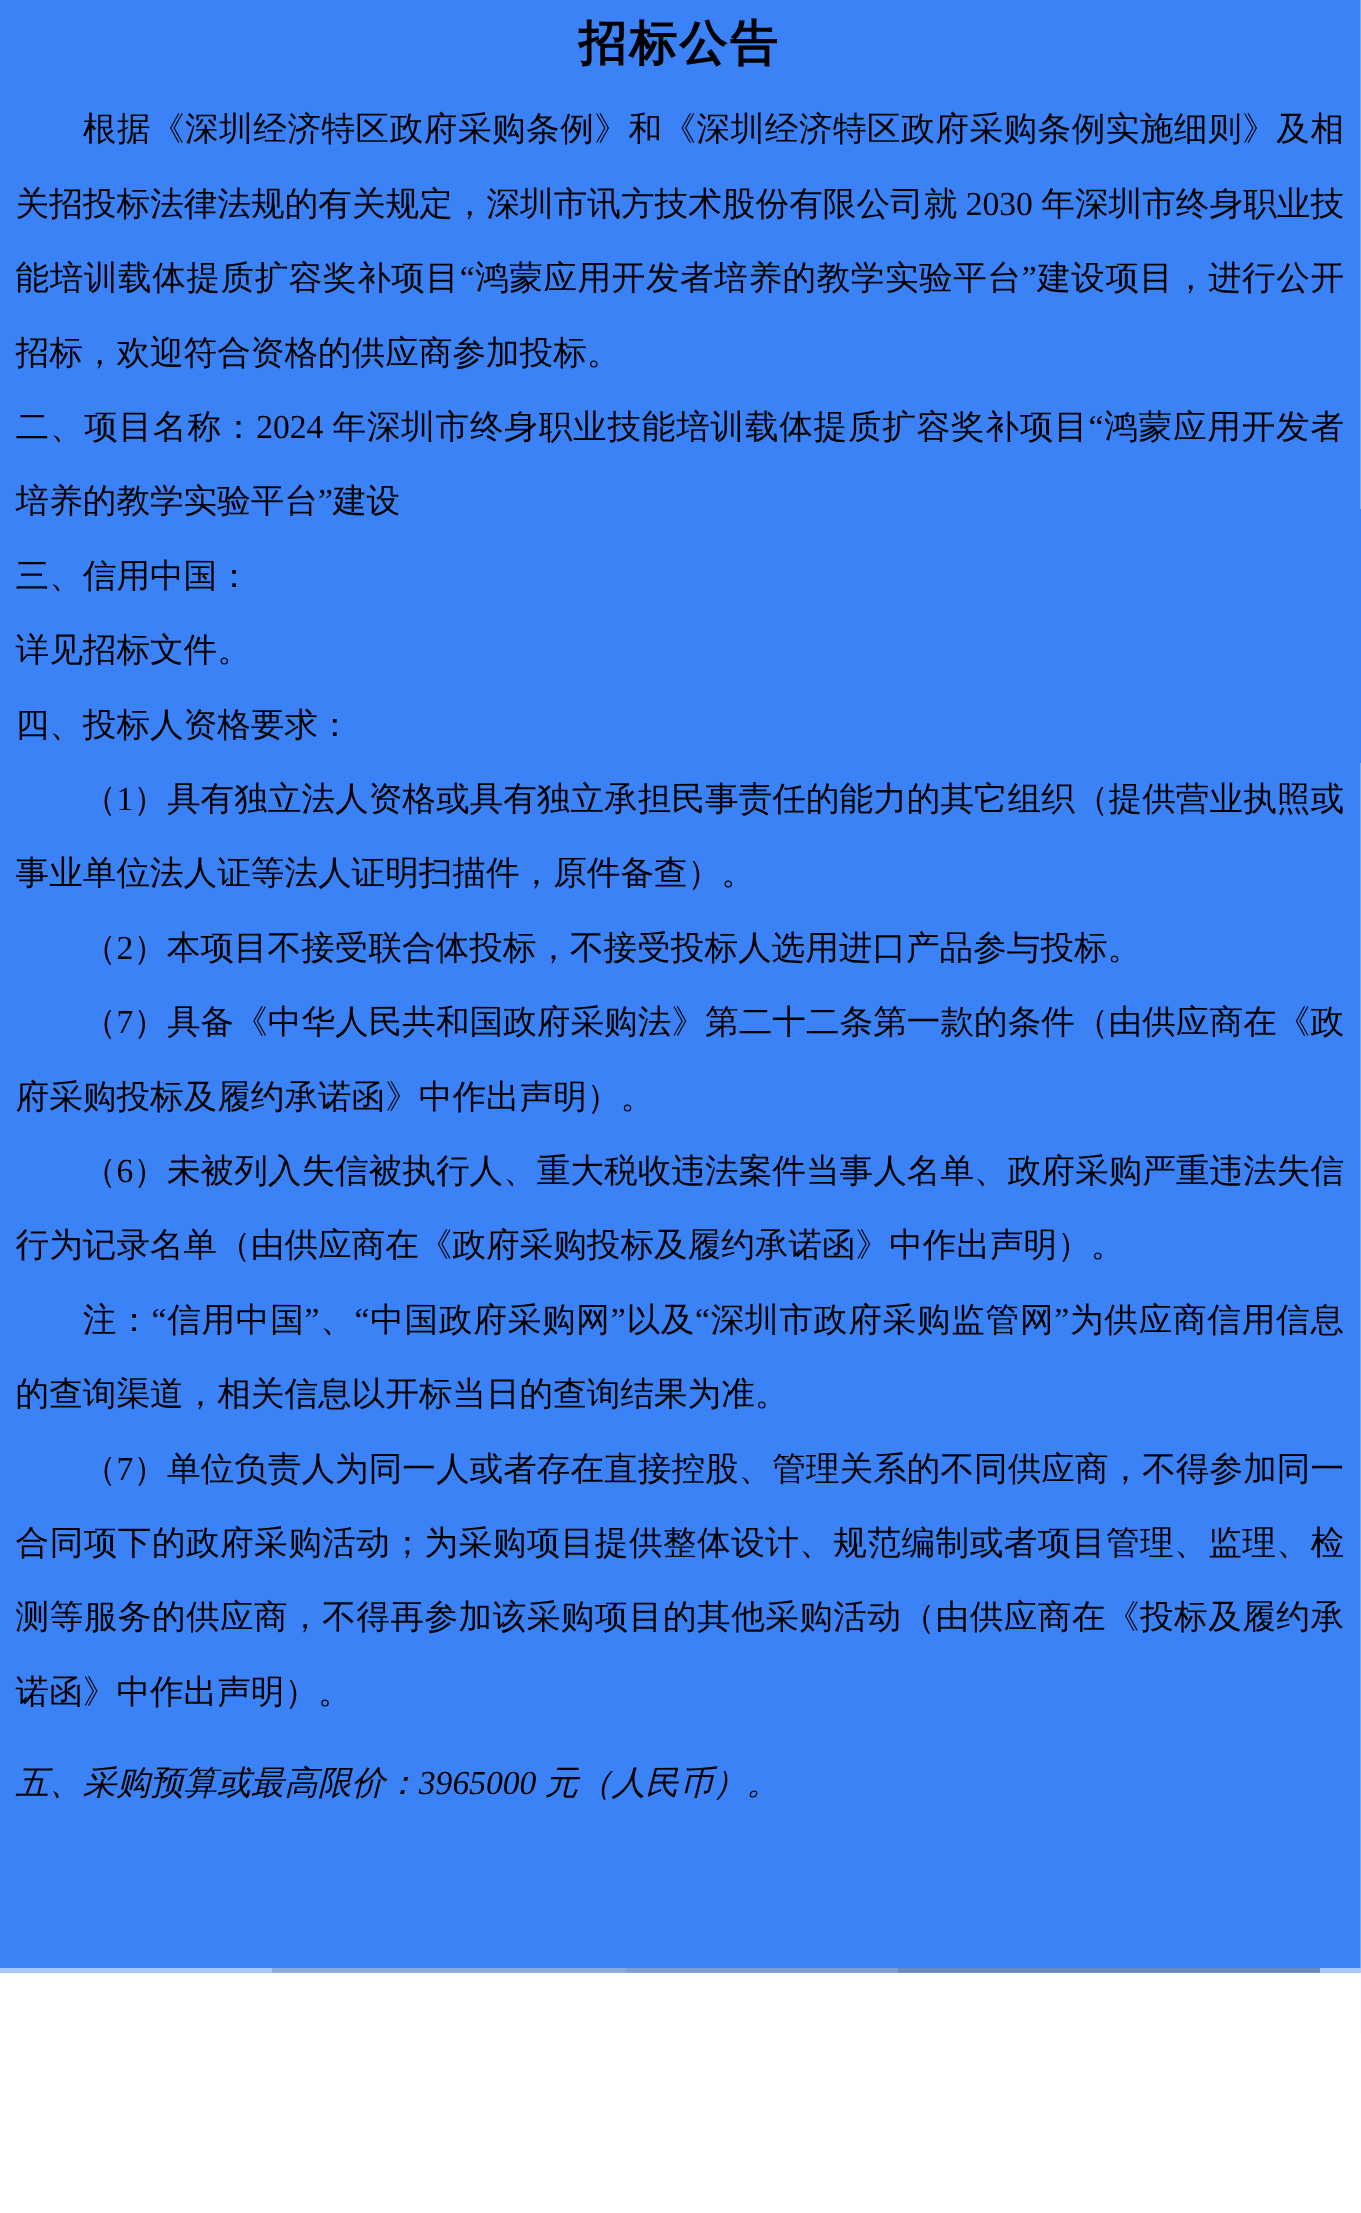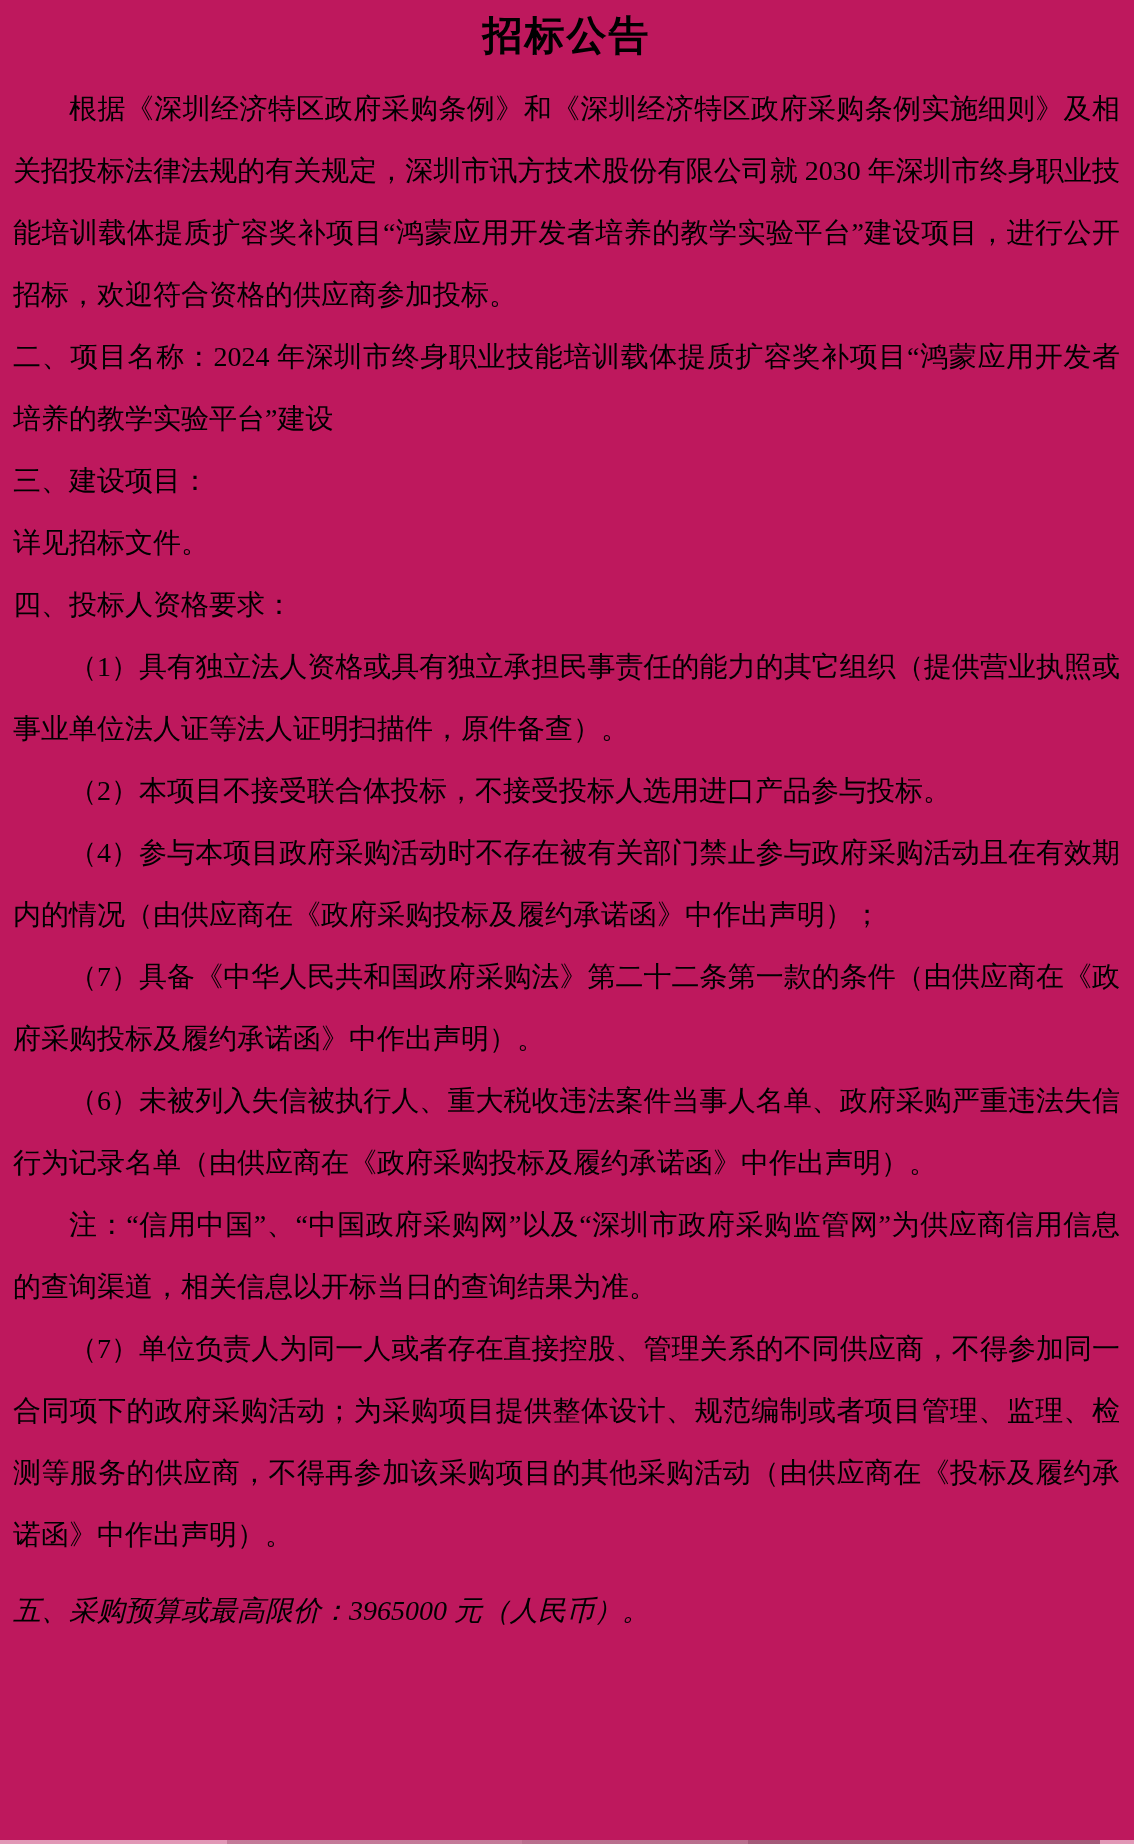--- a/index.html
+++ b/index.html
@@ -11,23 +11,23 @@
     width: 1134px;
     height: 1844px;
     overflow: hidden;
     font-family: "Liberation Serif", "DejaVu Serif", serif;
     color: #000000;
   }
   .page {
     position: relative;
     box-sizing: border-box;
     width: 1134px;
-    height: 1844px;
+    height: 1644px;
     padding: 2px 14px 0 13px;
-    background: #be185d;
+    background: #3b82f6;
   }
   .doc-title {
     margin: 0 0 8px 0;
     font-size: 40px;
     font-weight: bold;
     line-height: 68px;
     text-align: center;
     letter-spacing: 2px;
   }
   p.line {
@@ -68,32 +68,31 @@
 
 <div class="page">
 
   <h1 class="doc-title">招标公告</h1>
 
   <p class="line indent">根据《深圳经济特区政府采购条例》和《深圳经济特区政府采购条例实施细则》及相关招投标法律法规的有关规定，深圳市讯方技术股份有限公司就 2030 年深圳市终身职业技能培训载体提质扩容奖补项目“鸿蒙应用开发者培养的教学实验平台”建设项目，进行公开招标，欢迎符合资格的供应商参加投标。</p>
 
 
   <p class="line">二、项目名称：2024 年深圳市终身职业技能培训载体提质扩容奖补项目“鸿蒙应用开发者培养的教学实验平台”建设</p>
 
-  <p class="line">三、建设项目：</p>
+  <p class="line">三、信用中国：</p>
 
   <p class="line">详见招标文件。</p>
 
   <p class="line">四、投标人资格要求：</p>
 
   <p class="line indent">（1）具有独立法人资格或具有独立承担民事责任的能力的其它组织（提供营业执照或事业单位法人证等法人证明扫描件，原件备查）。</p>
 
   <p class="line indent">（2）本项目不接受联合体投标，不接受投标人选用进口产品参与投标。</p>
 
 
-  <p class="line indent">（4）参与本项目政府采购活动时不存在被有关部门禁止参与政府采购活动且在有效期内的情况（由供应商在《政府采购投标及履约承诺函》中作出声明）；</p>
 
   <p class="line indent">（7）具备《中华人民共和国政府采购法》第二十二条第一款的条件（由供应商在《政府采购投标及履约承诺函》中作出声明）。</p>
 
   <p class="line indent">（6）未被列入失信被执行人、重大税收违法案件当事人名单、政府采购严重违法失信行为记录名单（由供应商在《政府采购投标及履约承诺函》中作出声明）。</p>
 
   <p class="line indent">
     <span>注：“信用中国”、“中国政府采购网”以及“深圳市政府采购监管网”为供应商信用信息的查询渠道，相关信息以</span><span class="note-bold">开标当日</span><span>的查询结果为准。</span>
   </p>
 
   <p class="line indent">（7）单位负责人为同一人或者存在直接控股、管理关系的不同供应商，不得参加同一合同项下的政府采购活动；为采购项目提供整体设计、规范编制或者项目管理、监理、检测等服务的供应商，不得再参加该采购项目的其他采购活动（由供应商在《投标及履约承诺函》中作出声明）。</p>

